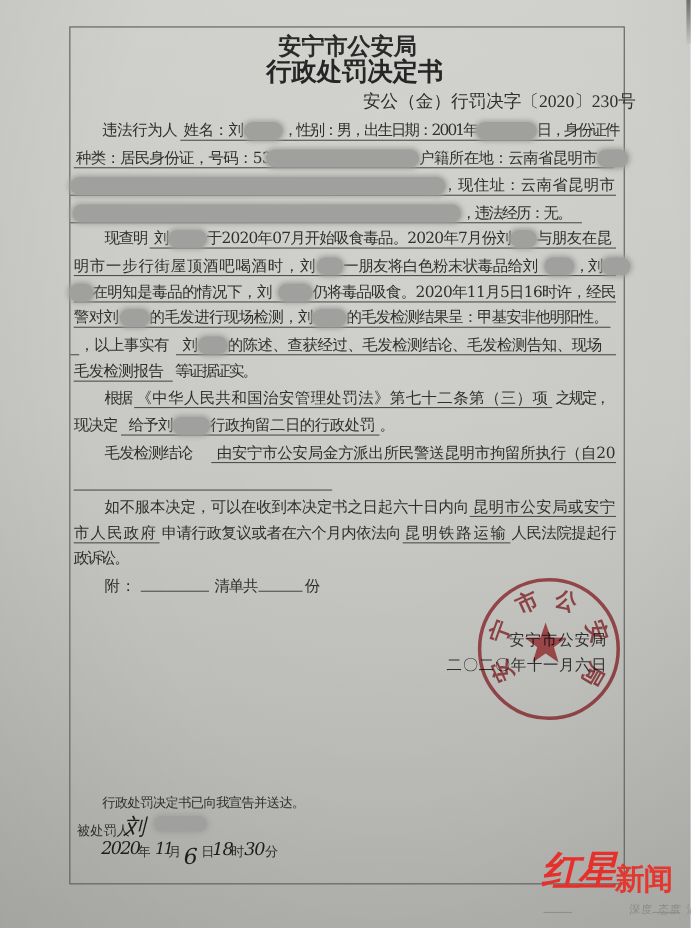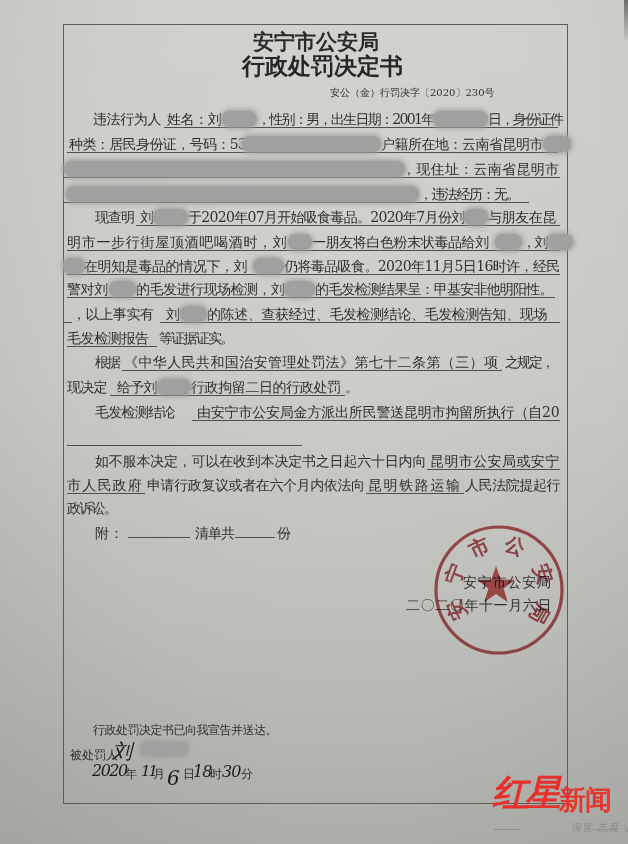--- a/index.html
+++ b/index.html
@@ -6,21 +6,21 @@
   body{width:628px;height:844px;overflow:hidden;position:relative;
        font-family:"DejaVu Serif",serif;color:#2f2f2f;}
   .photo{position:absolute;left:0;top:0;width:628px;height:844px;
          background:linear-gradient(180deg,#d0d1cc 0%,#c8c9c4 45%,#bcbdb8 75%,#b1b2ad 100%);}
   .vignette{position:absolute;inset:0;pointer-events:none;
          background:radial-gradient(ellipse at 55% 35%,rgba(255,255,255,0.10) 0%,rgba(255,255,255,0) 55%,rgba(0,0,0,0.08) 100%);}
   .frame{position:absolute;left:63px;top:24px;width:503px;height:778px;border:1px solid #5c5c5a;}
   .edge{position:absolute;left:624px;top:0;width:4px;height:40px;background:linear-gradient(180deg,#6e6f6b,#c5c6c1);}
   .title1{position:absolute;left:253px;top:30px;font-size:21px;line-height:24px;font-weight:bold;white-space:nowrap;color:#2a2a2a;}
   .title2{position:absolute;left:242px;top:53px;font-size:23px;line-height:26px;font-weight:bold;white-space:nowrap;color:#262626;}
-  .docno{position:absolute;left:330px;top:84px;font-size:10px;line-height:18px;white-space:nowrap;}
+  .docno{position:absolute;left:330px;top:84px;font-size:16px;line-height:18px;white-space:nowrap;font-family:Liberation Serif, serif;}
   .t{position:absolute;white-space:nowrap;font-size:14px;line-height:18px;height:18px;letter-spacing:-0.4px;font-feature-settings:"halt" 1;}
   .u{position:absolute;display:block;height:17px;border-bottom:1px solid #4f4f4d;}
   .ub{position:absolute;display:block;height:13px;border-bottom:1px solid #4f4f4d;}
   .b{position:absolute;display:block;height:16px;background:#a0a19e;border-radius:9px;
      box-shadow:0 0 4px 2px rgba(160,161,158,0.85);}
   .seal{position:absolute;left:430px;top:520px;width:140px;height:140px;mix-blend-mode:multiply;opacity:0.88;}
   .small{position:absolute;white-space:nowrap;font-size:12px;line-height:14px;}
   .hand{position:absolute;white-space:nowrap;font-style:italic;color:#1c1c1c;font-family:"DejaVu Serif",serif;}
   .footer{position:absolute;left:64px;top:813px;font-size:12px;line-height:14px;font-weight:bold;white-space:nowrap;color:#2a2a2a;}
   .wm1{position:absolute;left:492px;top:772px;font-size:36px;line-height:40px;font-weight:bold;font-style:italic;color:#e5302c;letter-spacing:-3px;white-space:nowrap;}

